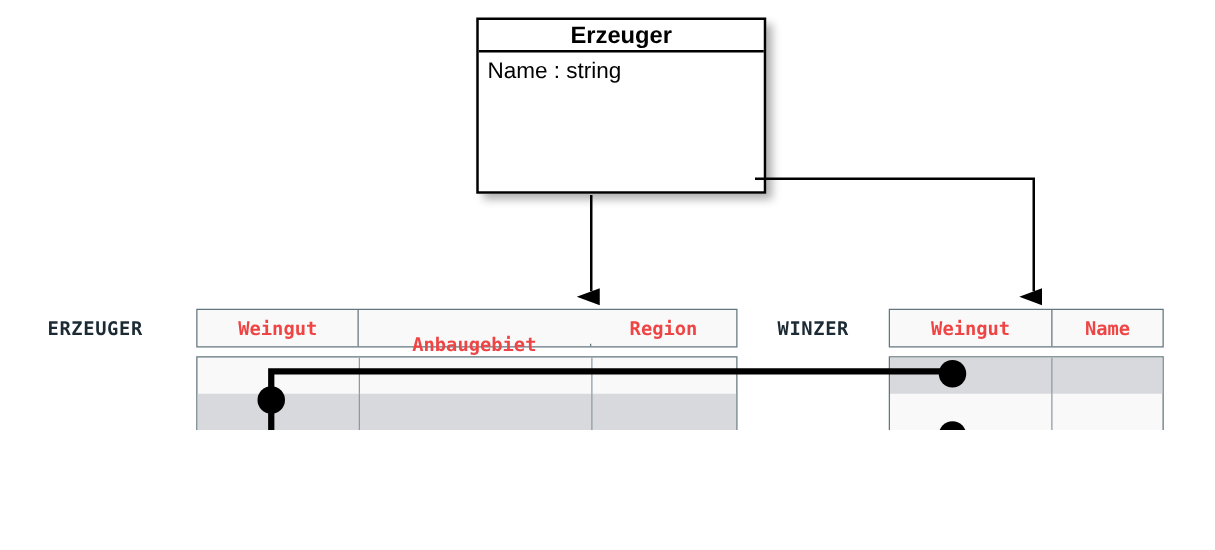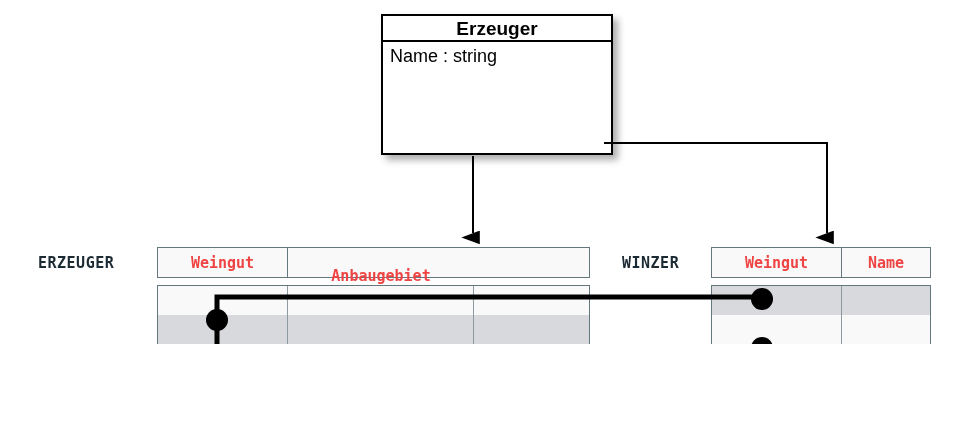--- a/index.html
+++ b/index.html
@@ -119,20 +119,21 @@
     <div class="uml-attrs">
       <div class="uml-attr">Name : string</div>
     </div>
   </div>
 
   <div class="rel-label" style="left:38px; top:254px;">ERZEUGER</div>
 
   <div class="tbl-header" style="left:157px; top:247px; width:433px;">
     <div class="cell" style="width:130px;">Weingut</div>
     <div class="cell" style="width:186px;margin-top:27px;">Anbaugebiet</div>
+    <div class="cell" style="width:117px;">Region</div>
   </div>
 
   <div class="tbl-body" style="left:157px; top:285px; width:433px; height:118px;">
     <div class="row" style="height:29px;">
       <div class="cell" style="width:130px;"></div>
       <div class="cell" style="width:186px;"></div>
       <div class="cell" style="width:115px;"></div>
     </div>
     <div class="row hl" style="height:30px;">
       <div class="cell" style="width:130px;"></div>

